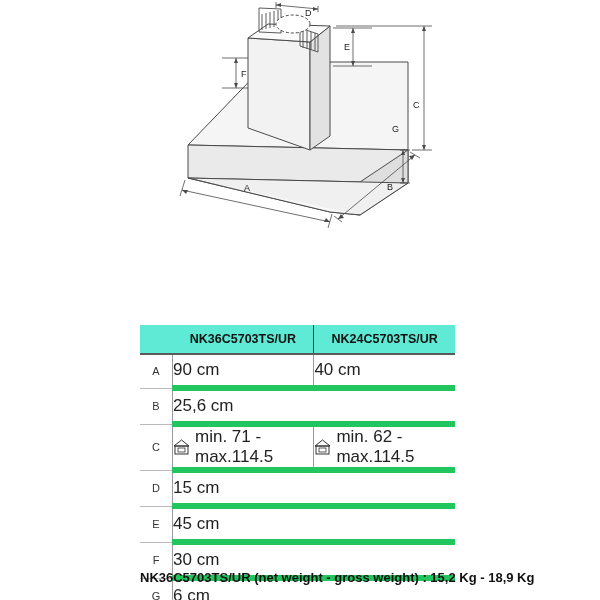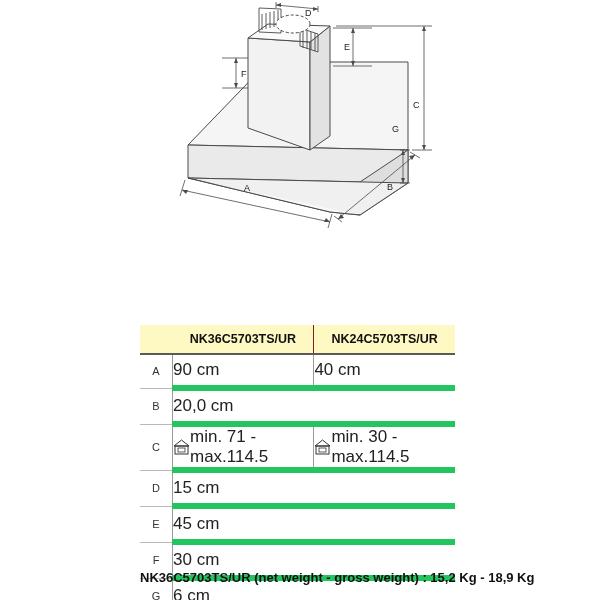--- a/index.html
+++ b/index.html
@@ -33,21 +33,21 @@
     top: 325px;
     width: 315px;
     border-collapse: collapse;
     font-size: 11px;
   }
   .spec-table td, .spec-table th {
     padding: 0;
     margin: 0;
   }
   .hdr-row th {
-    background: #fef9c3;
+    background: #5eead4;
     border-bottom: 2px solid #5a5a5a;
     font-size: 12.5px;
     font-weight: bold;
     color: #111;
     height: 28px;
     text-align: center;
     vertical-align: middle;
   }
   .hdr-blank {
     background: #ffffff;
@@ -72,20 +72,21 @@
     color: #222;
     border-bottom: 6px solid #22c55e;
     height: 30px;
   }
   .row-val.split-right {
     border-left: 1px solid #9a9a9a;
   }
   .icon-cell {
     display: inline-flex;
     align-items: center;
+    gap: 5px;
     justify-content: center;
   }
   .house-icon {
     display: inline-block;
     width: 17px;
     height: 16px;
     position: relative;
     vertical-align: middle;
   }
   .notes {
@@ -215,21 +216,21 @@
       </tr>
     </thead>
     <tbody>
       <tr>
         <td class="row-label">A</td>
         <td class="row-val">90 cm</td>
         <td class="row-val split-right">40 cm</td>
       </tr>
       <tr>
         <td class="row-label">B</td>
-        <td class="row-val" colspan="2">20,0 cm</td>
+        <td class="row-val" colspan="2">25,6 cm</td>
       </tr>
       <tr>
         <td class="row-label">C</td>
         <td class="row-val">
           <span class="icon-cell">
             <span class="house-icon">
               <svg width="17" height="16" viewBox="0 0 17 16">
                 <polygon points="8.5,1 16,7 1,7" fill="none" stroke="#333" stroke-width="1"></polygon>
                 <rect x="2" y="7" width="13" height="8" fill="none" stroke="#333" stroke-width="1"></rect>
                 <rect x="5" y="9" width="7" height="4" fill="none" stroke="#333" stroke-width="0.8"></rect>
@@ -240,21 +241,21 @@
         </td>
         <td class="row-val split-right">
           <span class="icon-cell">
             <span class="house-icon">
               <svg width="17" height="16" viewBox="0 0 17 16">
                 <polygon points="8.5,1 16,7 1,7" fill="none" stroke="#333" stroke-width="1"></polygon>
                 <rect x="2" y="7" width="13" height="8" fill="none" stroke="#333" stroke-width="1"></rect>
                 <rect x="5" y="9" width="7" height="4" fill="none" stroke="#333" stroke-width="0.8"></rect>
               </svg>
             </span>
-            <span>min. 30 - max.114.5</span>
+            <span>min. 62 - max.114.5</span>
           </span>
         </td>
       </tr>
       <tr>
         <td class="row-label">D</td>
         <td class="row-val" colspan="2">15 cm</td>
       </tr>
       <tr>
         <td class="row-label">E</td>
         <td class="row-val" colspan="2">45 cm</td>

